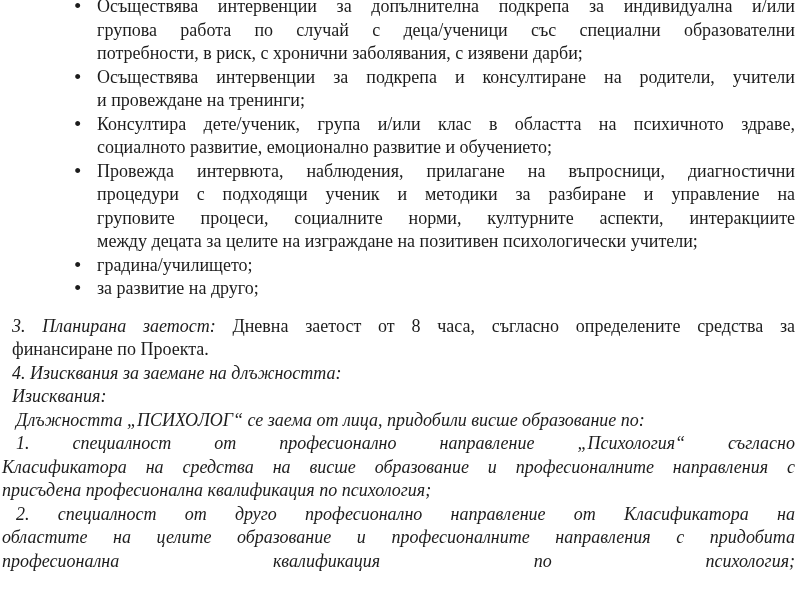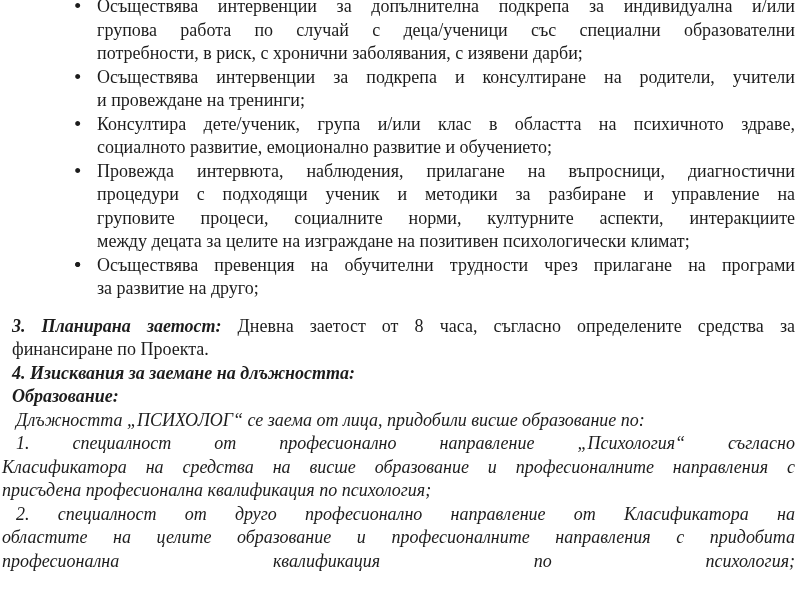--- a/index.html
+++ b/index.html
@@ -6,21 +6,21 @@
   .page{
     width:800px;height:600px;background:#ffffff;overflow:hidden;
     font-family:"Liberation Serif","DejaVu Serif",serif;
     font-size:18px;line-height:23.5px;color:#1c1c1c;
     -webkit-font-smoothing:antialiased;
   }
   .content{padding:0 5px 0 12px;margin-top:-5px;}
   .ln{min-height:23.5px;}
   .j{text-align:justify;text-align-last:justify;}
   .ind{text-indent:14px;}
-  .bi{font-weight:bold;font-style:italic;}
+  .bi{font-weight:normal;font-style:italic;}
   .bullet-item{position:relative;padding-left:85px;}
   .dot{position:absolute;left:62px;top:0;font-size:21px;line-height:23.5px;}
   .p3{margin-top:14px;}
   .itblock{margin-left:-10px;font-style:italic;}
 </style>
 </head>
 <body>
 
 <div class="page">
   <div class="content">
@@ -44,42 +44,42 @@
         <span class="dot">•</span>
         <div class="ln j">Консултира  дете/ученик, група и/или клас в областта на психичното здраве,</div>
         <div class="ln">социалното развитие, емоционално развитие и обучението;</div>
       </div>
 
       <div class="bullet-item">
         <span class="dot">•</span>
         <div class="ln j">Провежда интервюта, наблюдения, прилагане на въпросници, диагностични</div>
         <div class="ln j">процедури с подходящи ученик и методики за разбиране и управление на</div>
         <div class="ln j">груповите процеси, социалните норми, културните аспекти, интеракциите</div>
-        <div class="ln">между децата за целите на изграждане на позитивен психологически климат;</div>
+        <div class="ln">между децата за целите на изграждане на позитивен психологически учители;</div>
       </div>
 
       <div class="bullet-item">
         <span class="dot">•</span>
+        <div class="ln">градина/училището;</div>
       </div>
 
       <div class="bullet-item">
         <span class="dot">•</span>
-        <div class="ln j">Осъществява превенция на обучителни трудности чрез прилагане на програми</div>
         <div class="ln">за развитие на друго;</div>
       </div>
 
     </div>
 
     <div class="para p3">
       <div class="ln j"><span class="bi">3. Планирана заетост:</span><span> Дневна заетост от 8 часа, съгласно определените средства за</span></div>
       <div class="ln">финансиране по Проекта.</div>
     </div>
 
     <div class="ln bi">4. Изисквания за заемане на длъжността:</div>
-    <div class="ln bi">Образование:</div>
+    <div class="ln bi">Изисквания:</div>
 
     <div class="itblock">
       <div class="ln ind">Длъжността „ПСИХОЛОГ“ се заема от лица, придобили висше образование по:</div>
 
       <div>
         <div class="ln j ind">1. специалност от професионално направление „Психология“ съгласно</div>
         <div class="ln j">Класификатора на средства на висше образование и професионалните направления с</div>
         <div class="ln">присъдена професионална квалификация по психология;</div>
       </div>
 

